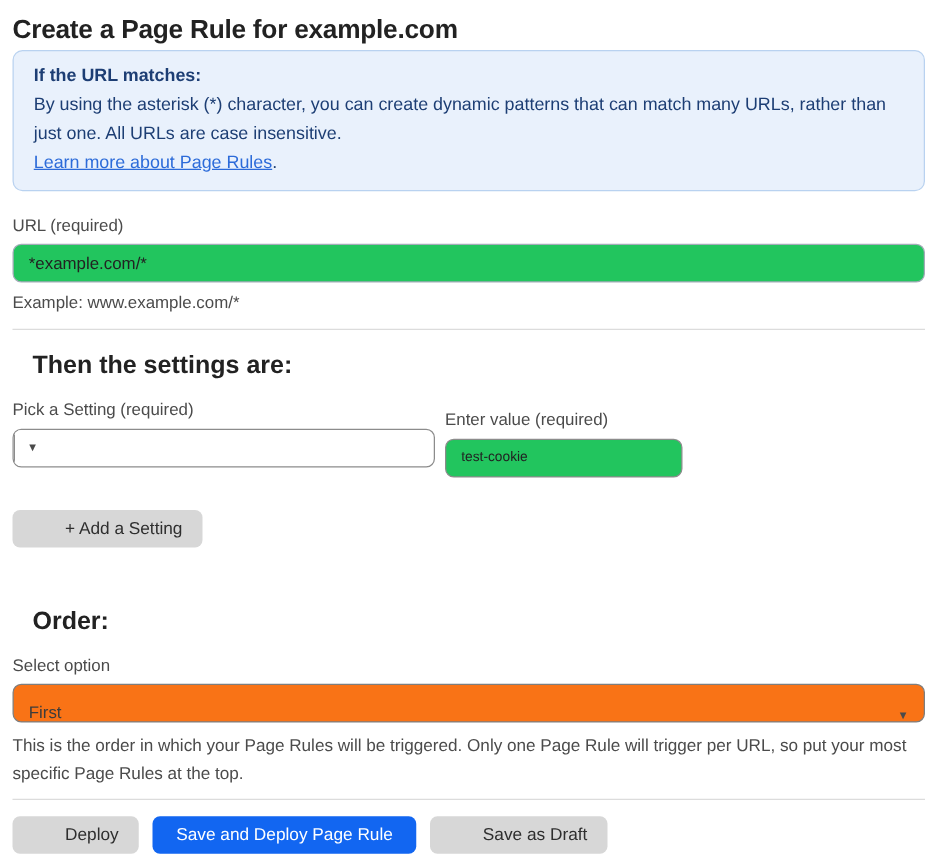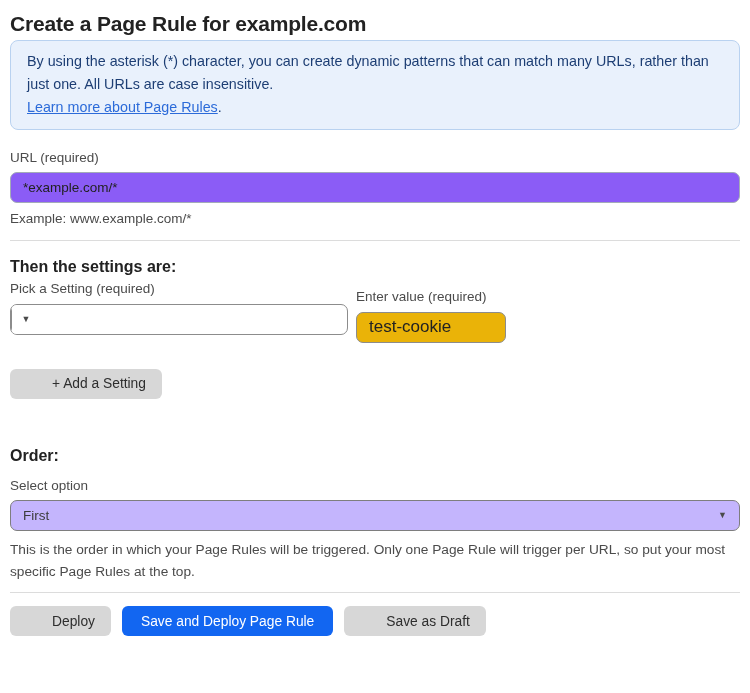--- a/index.html
+++ b/index.html
@@ -31,31 +31,31 @@
   .info-heading { font-weight: 700; margin: 0; }
   .info-body { margin: 0; max-width: 690px; }
   .info-link-line { margin: 0; }
   .info-link { color: #2c6bd9; text-decoration: underline; cursor: pointer; }
   .field-label { font-size: 13.5px; color: #4b4b4b; }
   .url-label { margin: 20px 0 7px; }
   .url-input {
     display: block;
     width: 100%;
     height: 31px;
-    background: #8b5cf6;
+    background: #22c55e;
     border: 1px solid #a3abb8;
     border-radius: 7px;
     padding: 0 12px;
     font-size: 13.5px;
     color: #222222;
     font-family: inherit;
   }
   .example-text { font-size: 13.5px; color: #4b4b4b; margin-top: 8px; }
   .divider { border: none; border-top: 1px solid #dcdcdc; margin: 14px 0 17px; }
-  .section-heading { font-size: 16px; font-weight: 700; color: #222222; margin: 0; }
+  .section-heading { font-size: 20px; font-weight: 700; color: #222222; margin: 16px; }
   .settings-row { display: flex; gap: 8px; margin-top: 5px; }
   .setting-col { width: 338px; }
   .pick-label { margin-bottom: 8px; }
   .dropdown {
     display: flex;
     align-items: stretch;
     height: 31px;
     border: 1px solid #8c8c8c;
     border-radius: 7px;
     background: #ffffff;
@@ -68,53 +68,53 @@
     border-left: 1px solid #8c8c8c;
     display: flex;
     align-items: center;
     justify-content: center;
     background: #ffffff;
   }
   .arrow { font-size: 9px; color: #4a4a4a; line-height: 1; }
   .value-col { padding-top: 8px; }
   .value-label { margin-bottom: 8px; }
   .value-input {
-    width: 150px;
+    width: 190px;
     height: 31px;
-    background: #eab308;
+    background: #22c55e;
     border: 1px solid #8c8c8c;
     border-radius: 7px;
     padding: 0 12px;
-    font-size: 17px;
+    font-size: 11px;
     color: #222222;
     font-family: inherit;
   }
   .btn {
     border: none;
     border-radius: 6px;
     font-size: 13.8px;
     font-family: inherit;
     height: 30px;
     padding: 0 16px;
     cursor: pointer;
     white-space: nowrap;
   }
   .btn-secondary { background: #d7d7d7; color: #2e2e2e; padding-left: 42px; }
   .btn-primary { background: #1266f1; color: #ffffff; padding: 0 19px; }
   .add-setting { display: inline-block; margin-top: 26px; }
   .order-heading { margin-top: 48px; }
   .select-label { margin: 13px 0 7px; }
   .select-box {
     display: flex;
-    align-items: center;
+    align-items: flex-end;
     justify-content: space-between;
     height: 31px;
     border: 1px solid #7e7e7e;
     border-radius: 7px;
-    background: #c4b5fd;
+    background: #f97316;
     padding: 0 12px;
     font-size: 13.5px;
     color: #3c3c3c;
     cursor: pointer;
   }
   .help-text {
     font-size: 13.7px;
     color: #4b4b4b;
     line-height: 1.62;
     margin: 8px 0 0;
@@ -124,20 +124,21 @@
   .footer-buttons { display: flex; gap: 11px; margin-top: 13px; }
 </style>
 </head>
 <body>
 
 <main>
 
   <h1 class="page-title">Create a Page Rule for example.com</h1>
 
   <section class="info-box">
+    <p class="info-heading">If the URL matches:</p>
     <p class="info-body">By using the asterisk (*) character, you can create dynamic patterns that can match many URLs, rather than just one. All URLs are case insensitive.</p>
     <p class="info-link-line"><a href="#" class="info-link">Learn more about Page Rules</a><span>.</span></p>
   </section>
 
   <div class="field-label url-label">URL (required)</div>
   <input type="text" class="url-input" value="*example.com/*" style="">
   <div class="example-text">Example: www.example.com/*</div>
 
   <hr class="divider">
 

